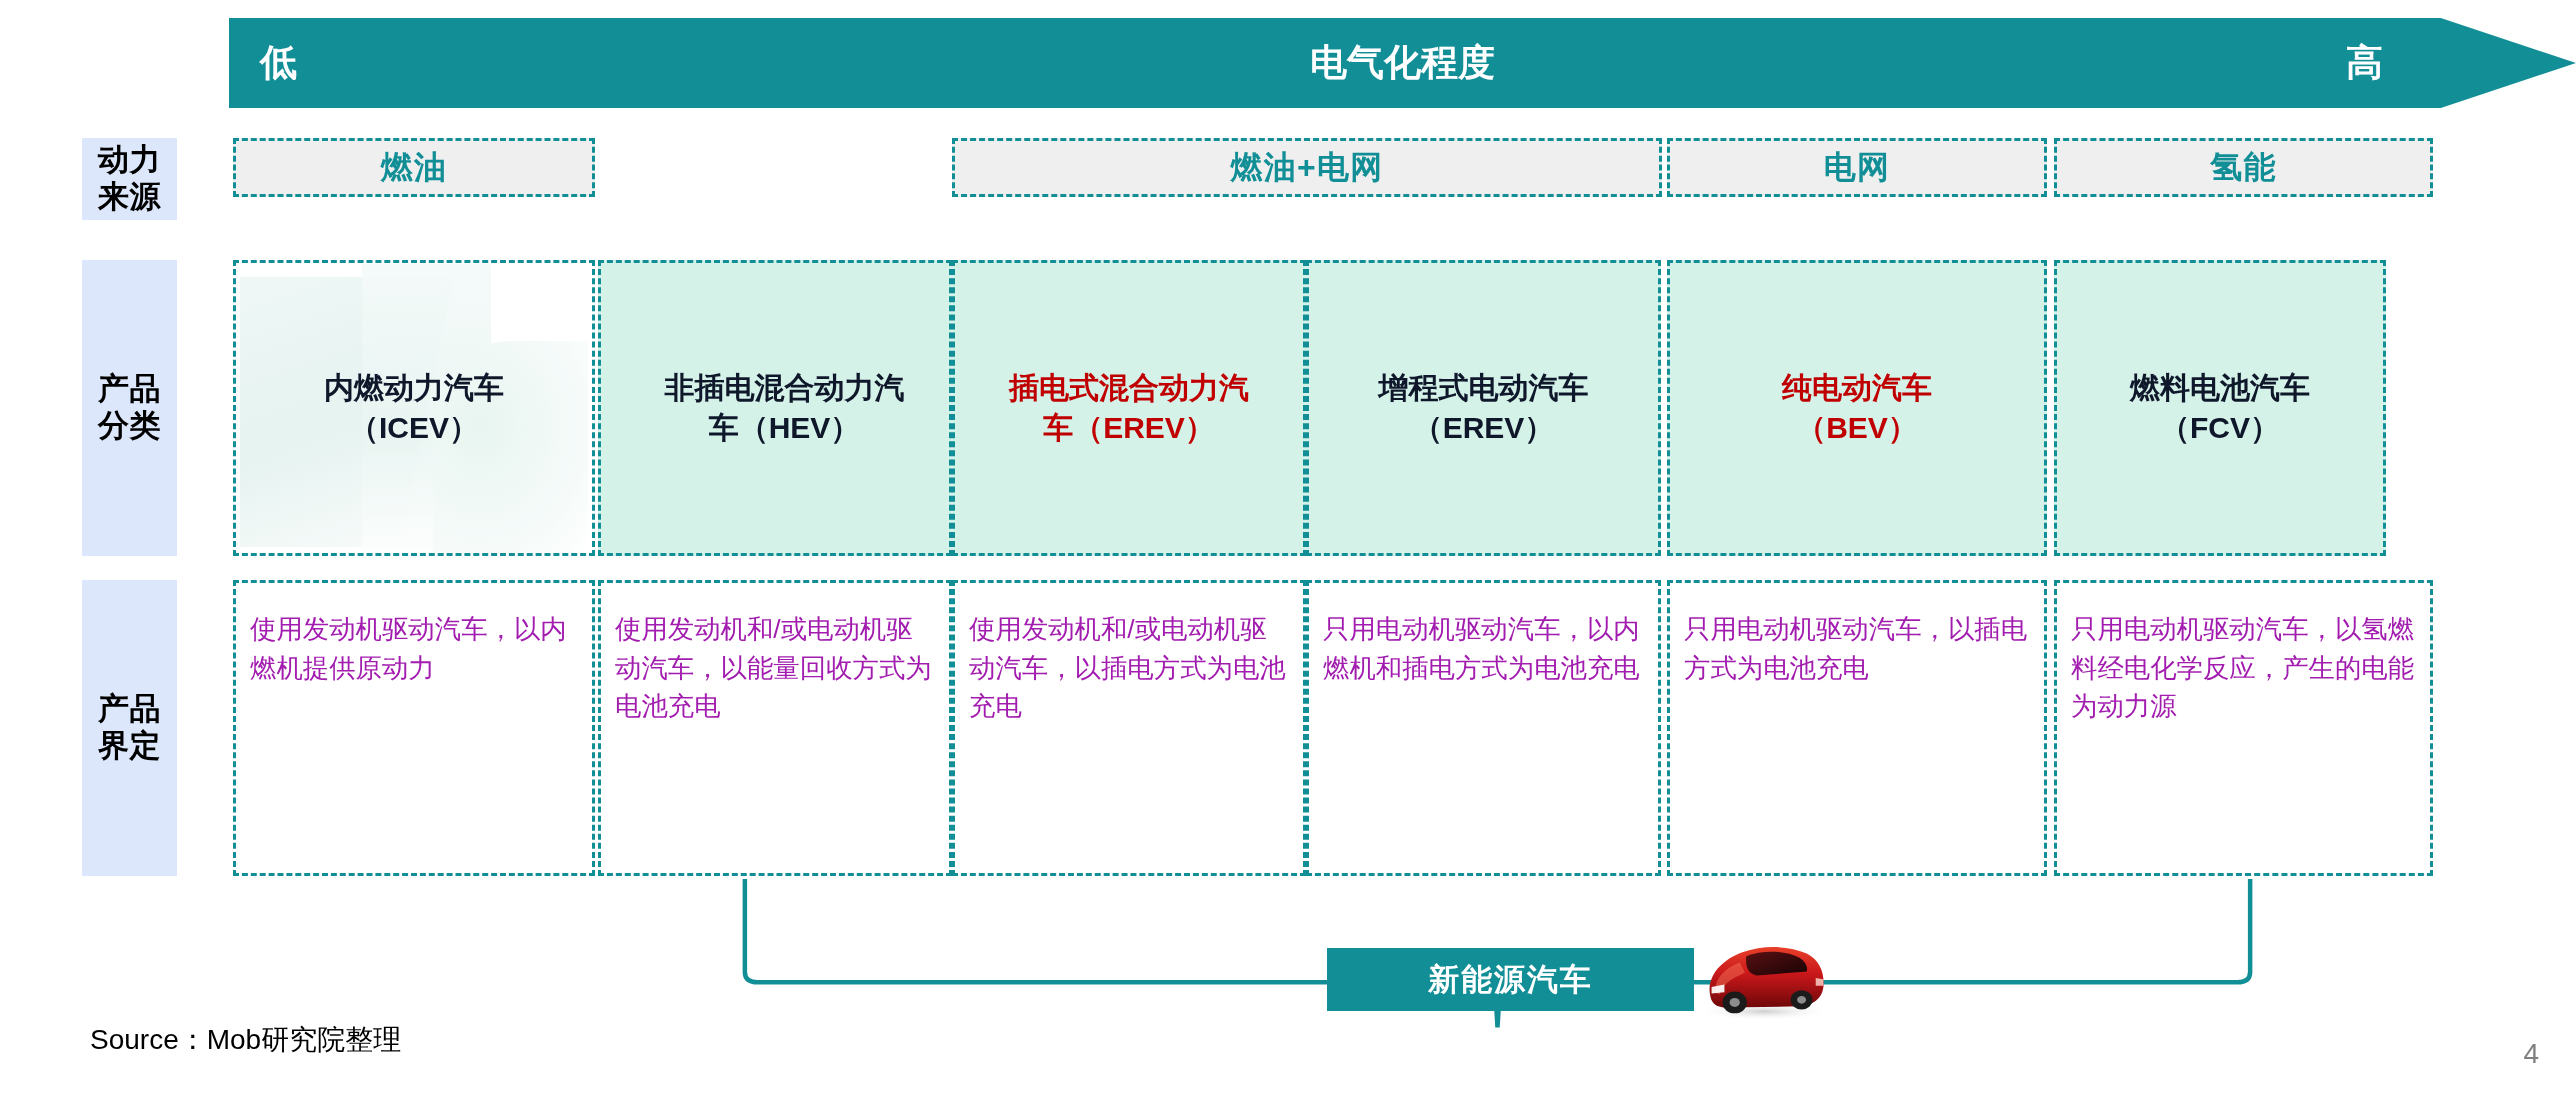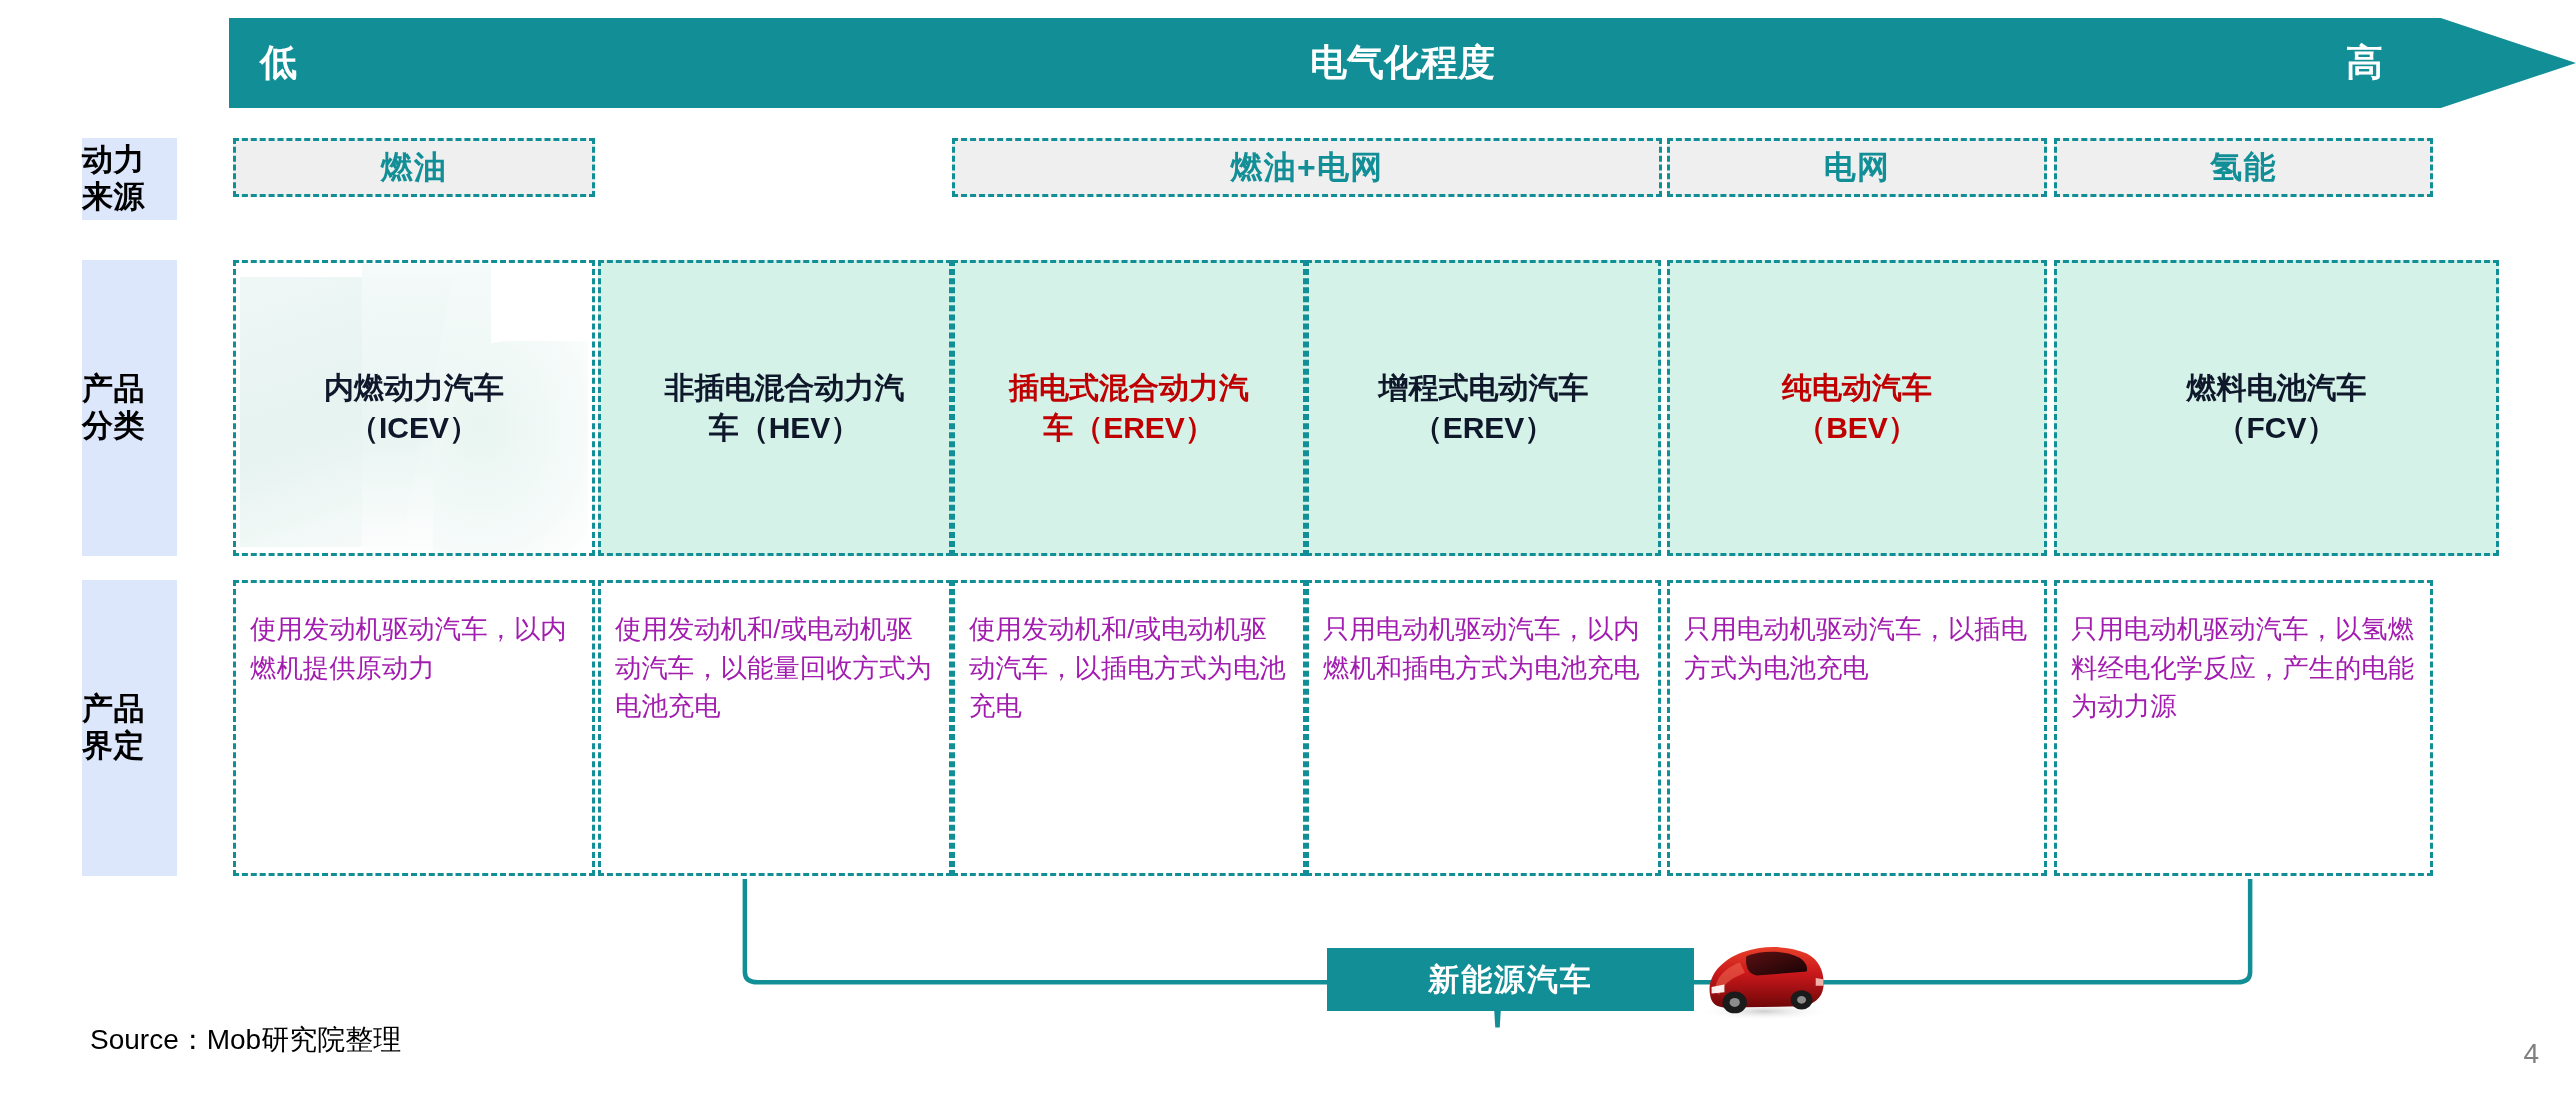--- a/index.html
+++ b/index.html
@@ -49,21 +49,21 @@
     left: 82px;
     width: 95px;
     background: #dde7fb;
     color: #000000;
     font-size: 31px;
     font-weight: 700;
     line-height: 1.18;
     text-align: center;
     display: flex;
     align-items: center;
-    justify-content: flex-start;
+    justify-content: center;
     letter-spacing: 0.6px;
   }
   #row-label-0 { top: 138px;  height: 82px; }
   #row-label-1 { top: 260px;  height: 296px; }
   #row-label-2 { top: 580px;  height: 296px; }
 
   
   .cell {
     position: absolute;
     box-sizing: border-box;
@@ -256,21 +256,21 @@
 车（EREV）</span>
 </div>
 <div class="cell cls-cell mint black" style="left:1306px; width:355px;">
   <span style="white-space: pre-line;">增程式电动汽车
 （EREV）</span>
 </div>
 <div class="cell cls-cell mint red" style="left:1667px; width:380px;align-items:center;">
   <span style="white-space: pre-line;">纯电动汽车
 （BEV）</span>
 </div>
-<div class="cell cls-cell mint black" style="left:2054px; width:445px;">
+<div class="cell cls-cell mint black" style="left:2054px; width:332px;">
   <span style="white-space: pre-line;">燃料电池汽车
 （FCV）</span>
 </div>
 
 <div class="cell def-cell" style="left:233px; width:362px;">
   <span>使用发动机驱动汽车，以内燃机提供原动力</span>
 </div>
 <div class="cell def-cell" style="left:598px; width:354px;">
   <span>使用发动机和/或电动机驱动汽车，以能量回收方式为电池充电</span>
 </div>

